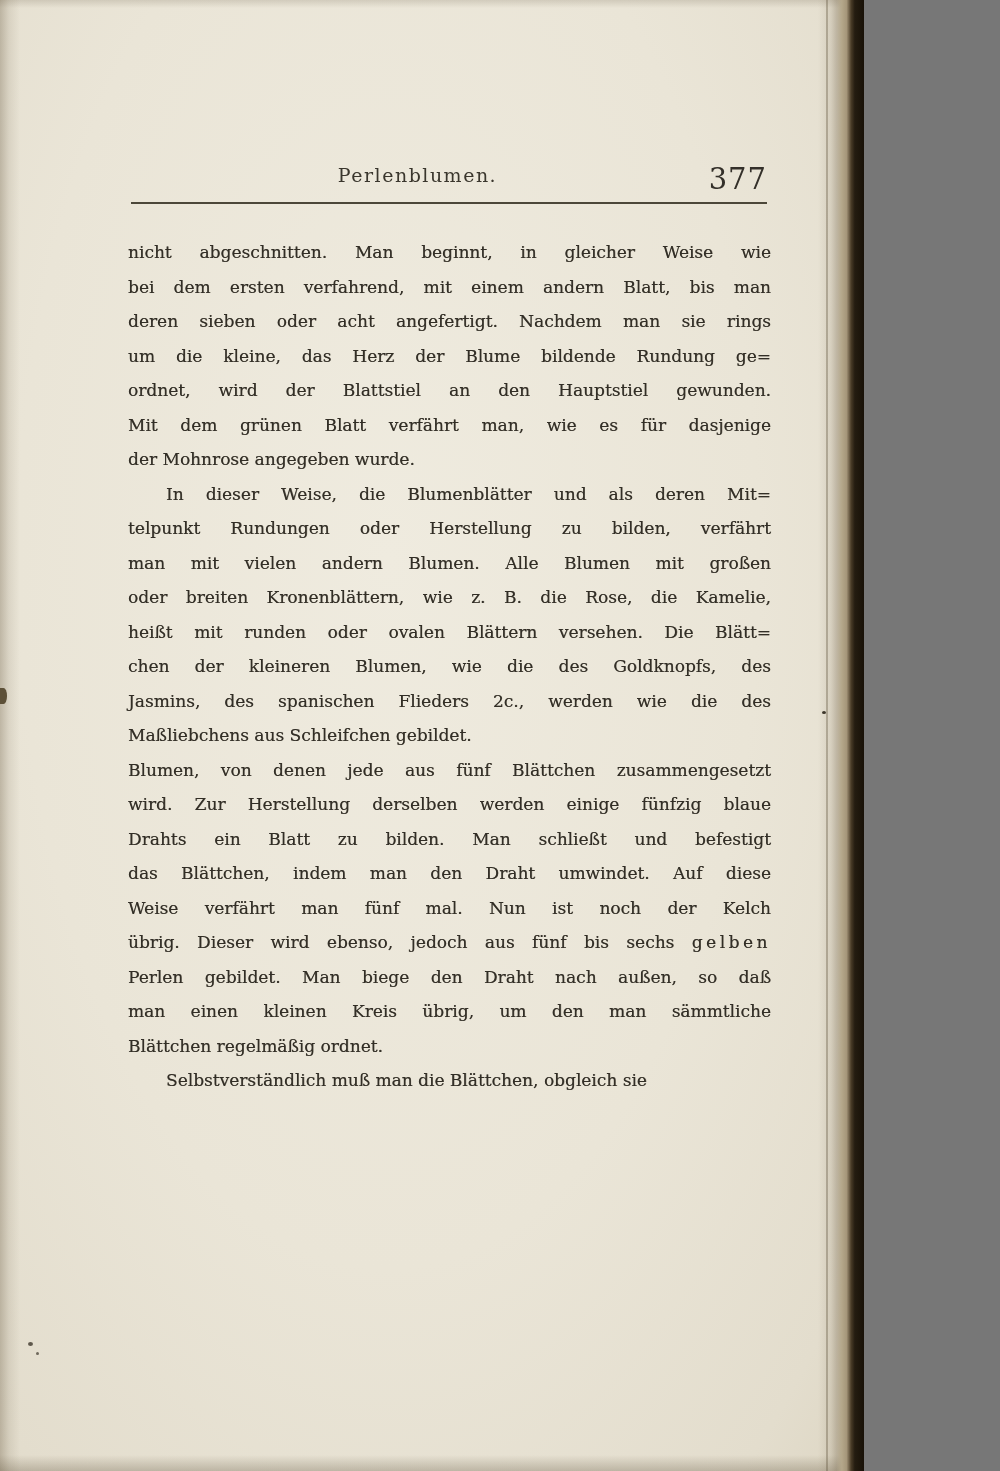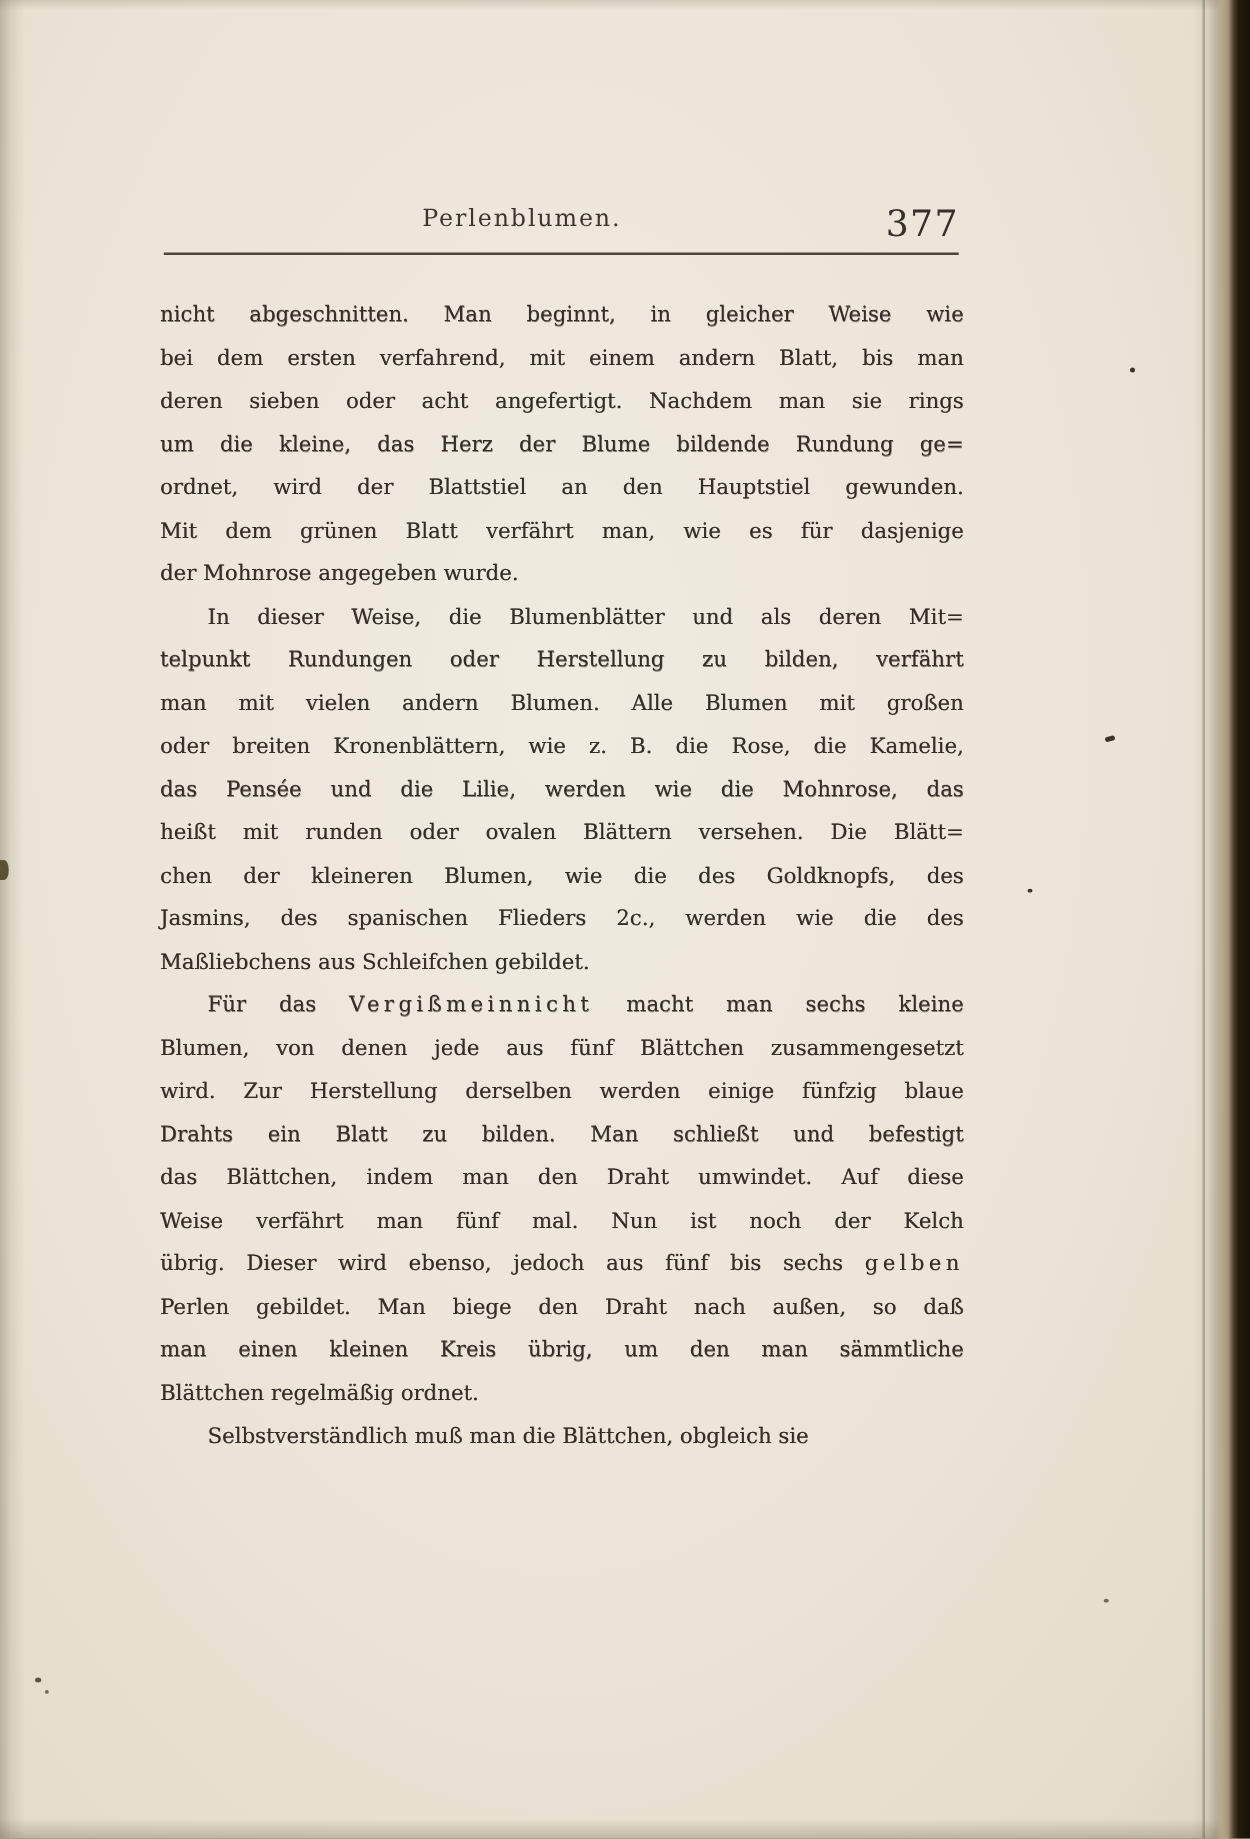--- a/index.html
+++ b/index.html
@@ -2,21 +2,21 @@
 <html><head>
 <meta charset="utf-8">
 <style>
   html, body {
     margin: 0;
     padding: 0;
     background: #777;
   }
   .scan {
     position: relative;
-    width: 1000px;
+    width: 864px;
     height: 1471px;
     overflow: hidden;
     background:
       radial-gradient(ellipse at 45% 38%, #efebdf 0%, #eae5d7 55%, #e3ddcd 88%, #ddd6c3 100%);
     font-family: "DejaVu Serif", "Liberation Serif", serif;
     color: #332f27;
   }
 
   
   .edge-left {
@@ -122,26 +122,24 @@
       <div class="line">bei dem ersten verfahrend, mit einem andern Blatt, bis man</div>
       <div class="line">deren sieben oder acht angefertigt.  Nachdem man sie rings</div>
       <div class="line">um die kleine, das Herz der Blume bildende Rundung ge=</div>
       <div class="line">ordnet, wird der Blattstiel an den Hauptstiel gewunden.</div>
       <div class="line">Mit dem grünen Blatt verfährt man, wie es für dasjenige</div>
       <div class="line last">der Mohnrose angegeben wurde.</div>
       <div class="line indent">In dieser Weise, die Blumenblätter und als deren Mit=</div>
       <div class="line">telpunkt Rundungen oder Herstellung zu bilden, verfährt</div>
       <div class="line">man mit vielen andern Blumen.  Alle Blumen mit großen</div>
       <div class="line">oder breiten Kronenblättern, wie z. B. die Rose, die Kamelie,</div>
-      <div class="line">das Pensée und die Lilie, werden wie die Mohnrose, das</div>
       <div class="line">heißt mit runden oder ovalen Blättern versehen.  Die Blätt=</div>
       <div class="line">chen der kleineren Blumen, wie die des Goldknopfs, des</div>
       <div class="line">Jasmins, des spanischen Flieders 2c., werden wie die des</div>
       <div class="line last">Maßliebchens aus Schleifchen gebildet.</div>
-      <div class="line indent">Für das <span class="spaced">Vergißmeinnicht</span> macht man sechs kleine</div>
       <div class="line">Blumen, von denen jede aus fünf Blättchen zusammengesetzt</div>
       <div class="line">wird.  Zur Herstellung derselben werden einige fünfzig blaue</div>
       <div class="line">Drahts ein Blatt zu bilden.  Man schließt und befestigt</div>
       <div class="line">das Blättchen, indem man den Draht umwindet.  Auf diese</div>
       <div class="line">Weise verfährt man fünf mal.  Nun ist noch der Kelch</div>
       <div class="line">übrig.  Dieser wird ebenso, jedoch aus fünf bis sechs <span class="spaced">gelben</span></div>
       <div class="line">Perlen gebildet.  Man biege den Draht nach außen, so daß</div>
       <div class="line">man einen kleinen Kreis übrig, um den man sämmtliche</div>
       <div class="line last">Blättchen regelmäßig ordnet.</div>
       <div class="line last indent">Selbstverständlich muß man die Blättchen, obgleich sie</div>

